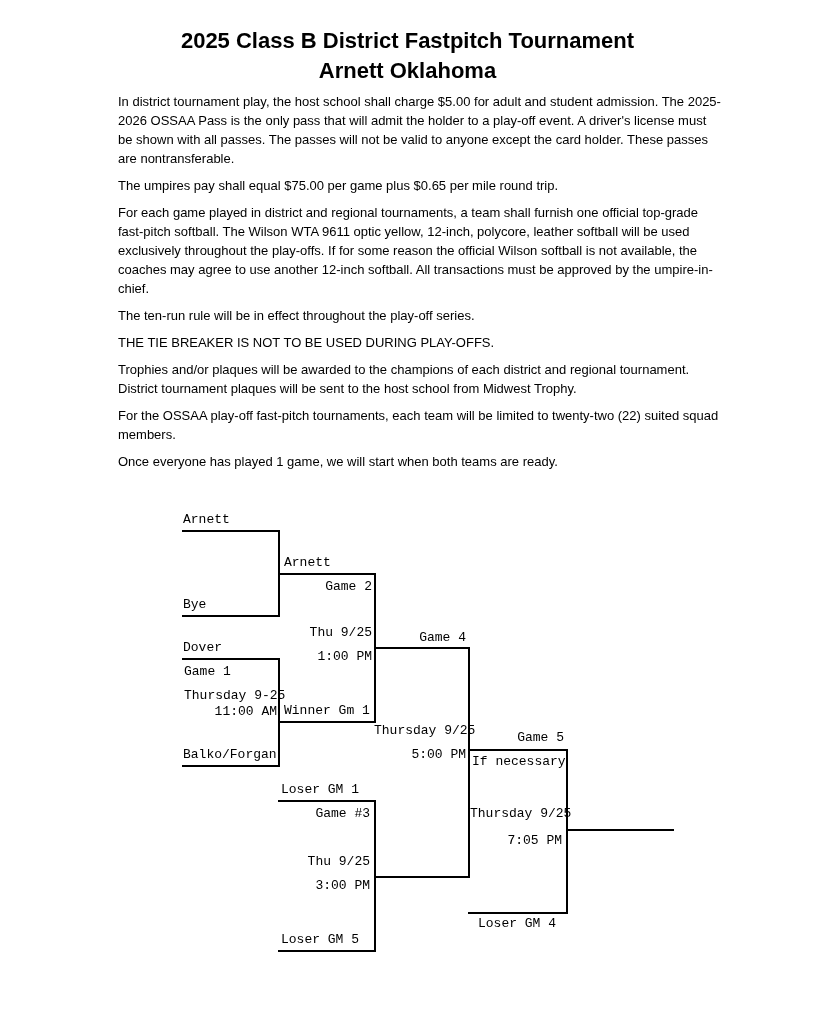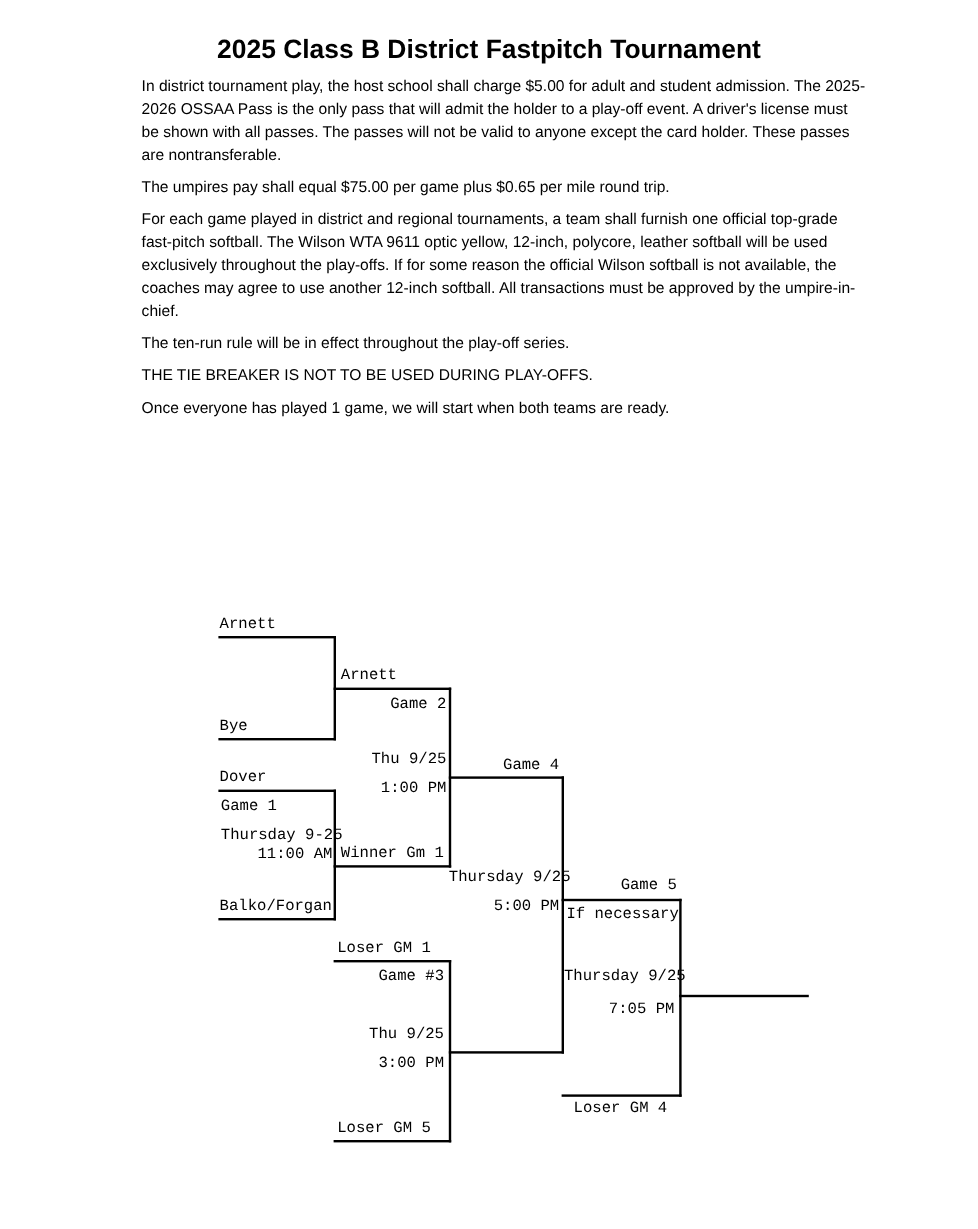--- a/index.html
+++ b/index.html
@@ -53,28 +53,31 @@
   }
   .ra { text-align: right; }
 </style>
 </head>
 <body>
 
 <div class="page">
 
   <header class="title-block">
     <h1>2025 Class B District Fastpitch Tournament</h1>
+    <h1>Arnett Oklahoma</h1>
   </header>
 
   <section class="body-text">
     <p>In district tournament play, the host school shall charge $5.00 for adult and student admission. The 2025-2026 OSSAA Pass is the only pass that will admit the holder to a play-off event. A driver's license must be shown with all passes. The passes will not be valid to anyone except the card holder. These passes are nontransferable.</p>
     <p>The umpires pay shall equal $75.00 per game plus $0.65 per mile round trip.</p>
     <p>For each game played in district and regional tournaments, a team shall furnish one official top-grade fast-pitch softball. The Wilson WTA 9611 optic yellow, 12-inch, polycore, leather softball will be used exclusively throughout the play-offs. If for some reason the official Wilson softball is not available, the coaches may agree to use another 12-inch softball. All transactions must be approved by the umpire-in-chief.</p>
     <p>The ten-run rule will be in effect throughout the play-off series.</p>
     <p>THE TIE BREAKER IS NOT TO BE USED DURING PLAY-OFFS.</p>
+    <p>Trophies and/or plaques will be awarded to the champions of each district and regional tournament. District tournament plaques will be sent to the host school from Midwest Trophy.</p>
+    <p>For the OSSAA play-off fast-pitch tournaments, each team will be limited to twenty-two (22) suited squad members.</p>
     <p>Once everyone has played 1 game, we will start when both teams are ready.</p>
   </section>
 
   <div class="bracket">
 
     <span class="bl" style="left:183px; top:512px;">Arnett</span>
     <div class="hl" style="left:182px; top:530px; width:98px;"></div>
     <span class="bl" style="left:183px; top:597px;">Bye</span>
     <div class="hl" style="left:182px; top:615px; width:98px;"></div>
     <div class="vl" style="left:278px; top:530px; height:87px;"></div>

